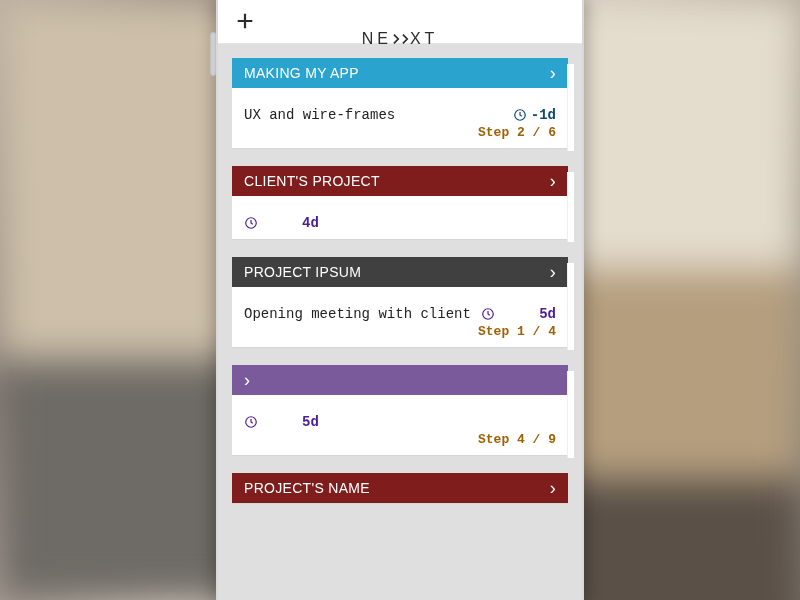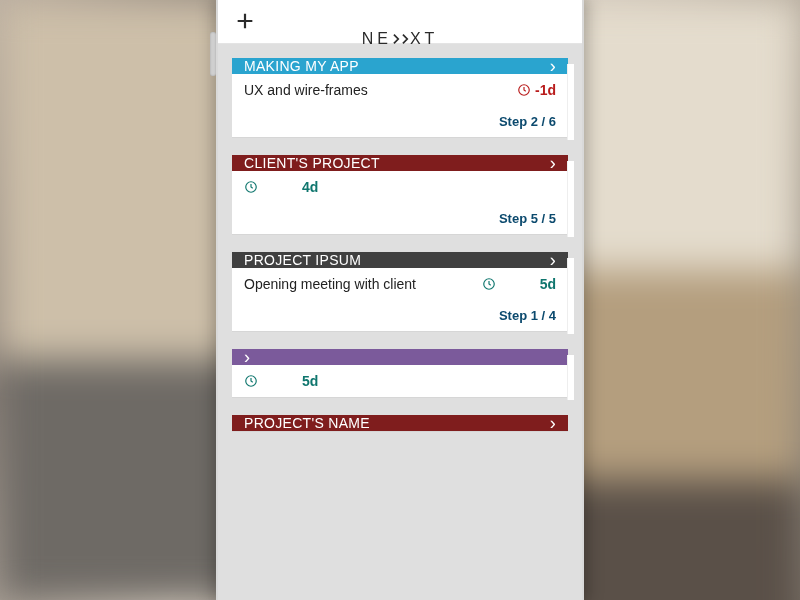--- a/index.html
+++ b/index.html
@@ -60,34 +60,35 @@
   .card {
     background:#fff; margin-bottom:18px;
     box-shadow: 0 1px 0 rgba(0,0,0,.04);
     position:relative;
   }
   .stack-shadow::after{
     content:""; position:absolute; right:-6px; top:6px; bottom:-3px; width:6px;
     background:#fff; border-left:1px solid #eee;
   }
   .card-header{
-    height:16px; color:#fff; display:flex; align-items:center; justify-content:space-between;
+    height:30px; color:#fff; display:flex; align-items:center; justify-content:space-between;
     padding:0 12px; font-size:14px; font-weight:500; letter-spacing:.3px; cursor:pointer;gap:39px;
   }
   .card-header .chev { font-size:18px; line-height:1; }
   .card-body{
-    padding:8px 12px 8px 12px;
+    padding:19px 12px 8px 12px;
+    font-family:Liberation Mono, monospace;
   }
   .row1{ display:flex; justify-content:space-between; align-items:center; }
   .task{ font-size:14px; color:#222; }
   .due{ display:flex; align-items:center; gap:4px; font-size:14px; font-weight:600; }
-  .due.overdue{ color:#b91c1c; }
-  .due.normal{ color:#0f766e;gap:44px; }
+  .due.overdue{ color:#0c4a6e; }
+  .due.normal{ color:#4c1d95;gap:44px; }
   .clock{ width:14px; height:14px; }
-  .step{ text-align:right; font-size:13px; color:#0c4a6e; font-weight:600; margin-top:16px; }
+  .step{ text-align:right; font-size:13px; color:#a16207; font-weight:600; margin-top:2px; }
 </style>
 </head>
 <body>
 
 <div class="bg-blur">
   <div class="bg-a"></div>
     <div class="bg-b"></div>
     <div class="bg-c"></div>
     <div class="bg-d"></div>
     <div class="bg-e"></div>
@@ -146,21 +147,20 @@
       <div class="card-body">
         <div class="row1">
           <span class="due normal">
             <svg class="clock" viewBox="0 0 24 24" fill="none" stroke="currentColor" stroke-width="2">
                 <circle cx="12" cy="12" r="9"></circle>
                 <path d="M12 7v5l3 2"></path>
               </svg>
             <span>4d</span>
           </span>
         </div>
-        <div class="step">Step 5 / 5</div>
       </div>
     </div>
 
     <div class="card stack-shadow">
       <div class="card-header" style="background:#404040">
         <span>PROJECT IPSUM</span>
         <span class="chev">›</span>
       </div>
       <div class="card-body">
         <div class="row1">
@@ -184,20 +184,21 @@
       <div class="card-body">
         <div class="row1">
           <span class="due normal">
             <svg class="clock" viewBox="0 0 24 24" fill="none" stroke="currentColor" stroke-width="2">
                 <circle cx="12" cy="12" r="9"></circle>
                 <path d="M12 7v5l3 2"></path>
               </svg>
             <span>5d</span>
           </span>
         </div>
+        <div class="step">Step 4 / 9</div>
       </div>
     </div>
 
     <div class="card last">
       <div class="card-header" style="background:#7f1d1d">
         <span>PROJECT'S NAME</span>
         <span class="chev">›</span>
       </div>
 
     </div>

